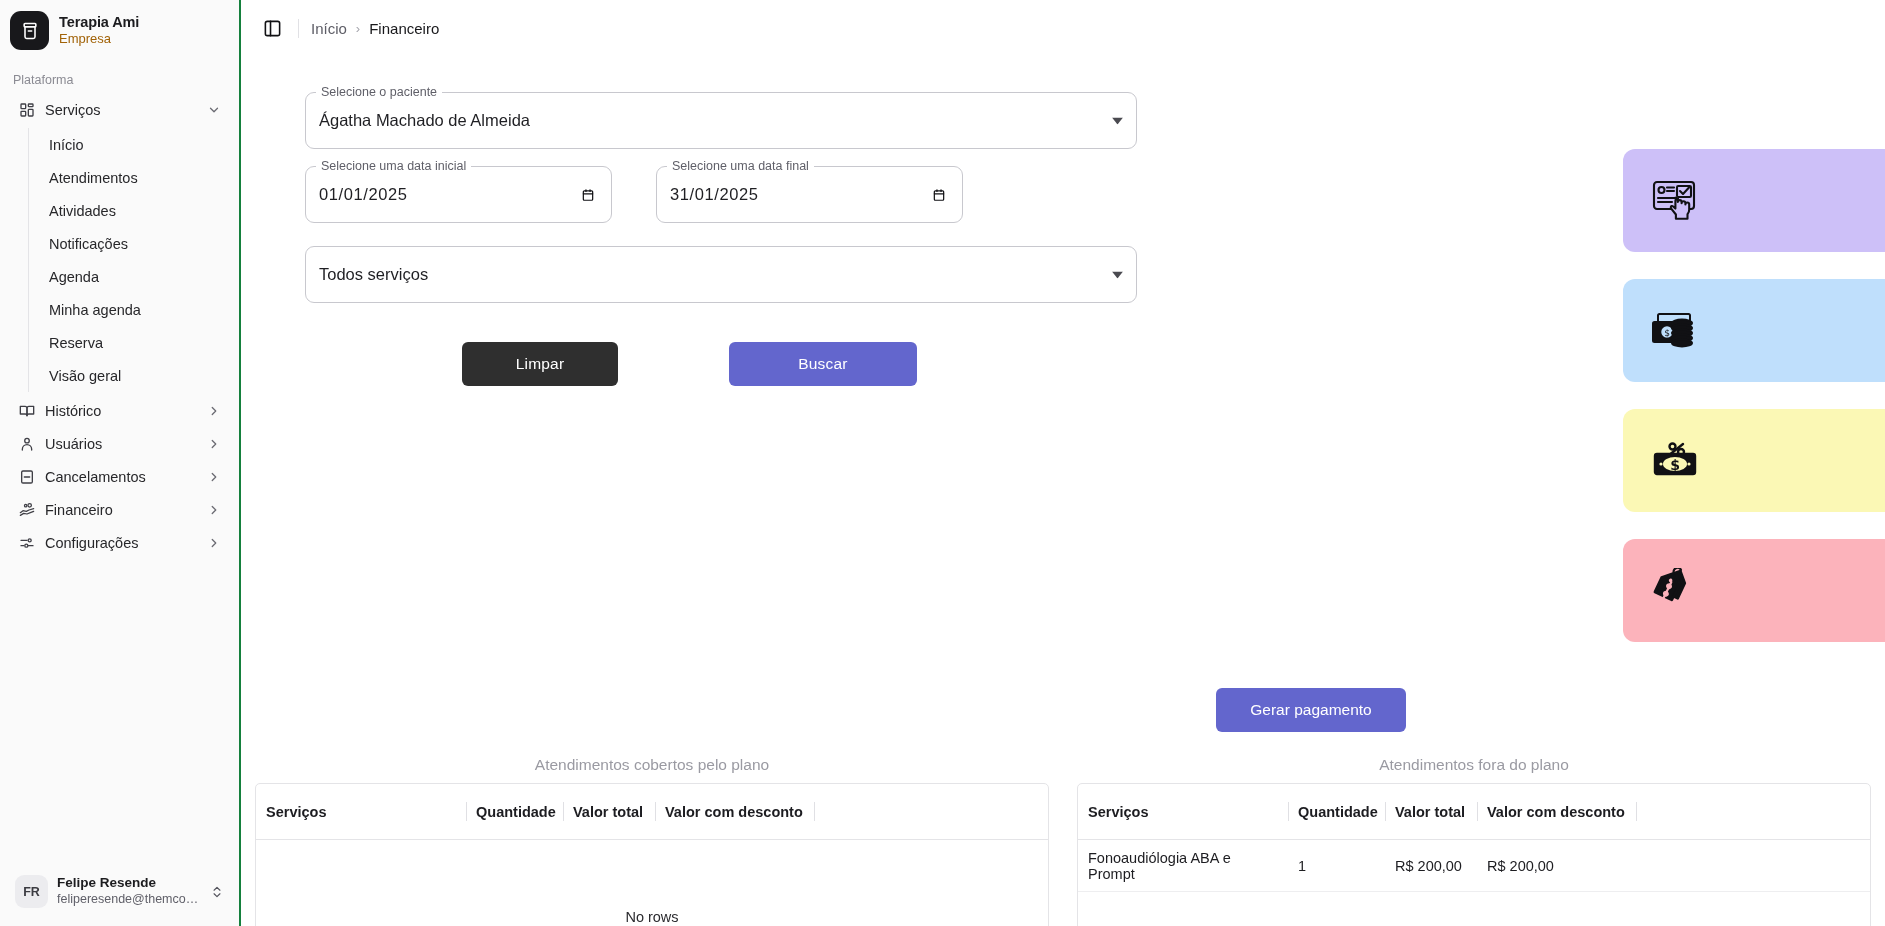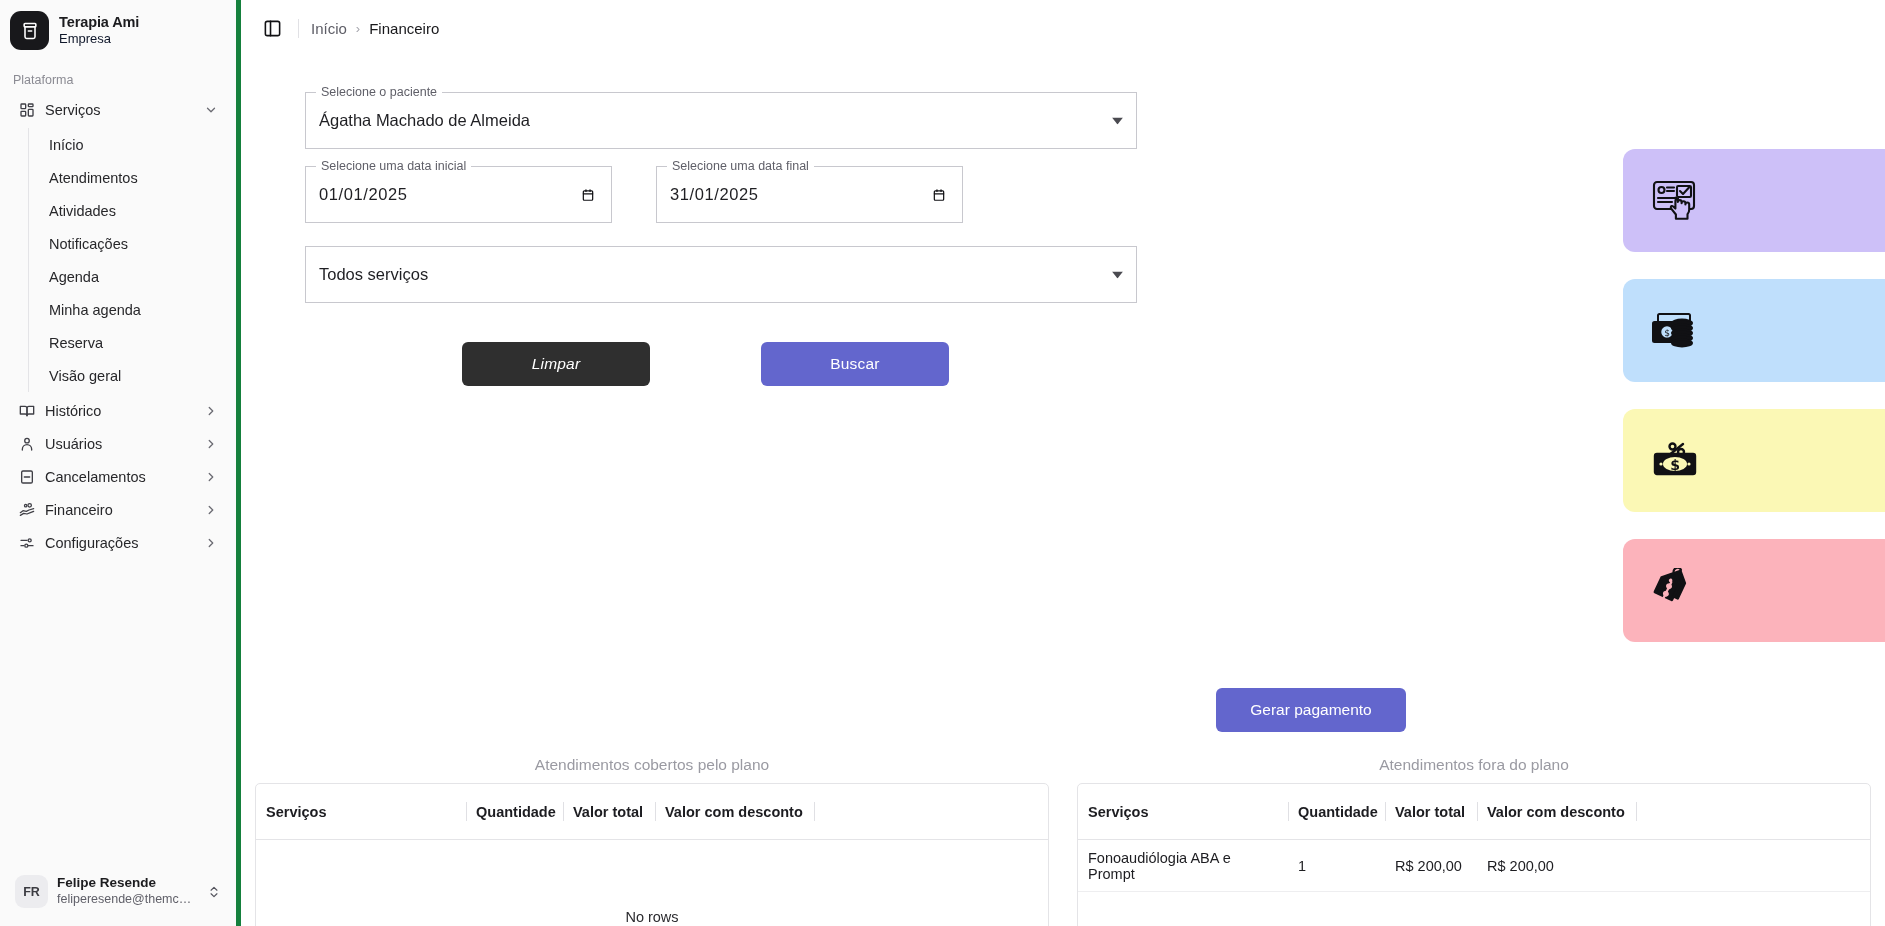--- a/index.html
+++ b/index.html
@@ -10,39 +10,39 @@
     background: #ffffff;
     overflow: hidden;
     -webkit-font-smoothing: antialiased;
   }
   .app { display: flex; width: 1885px; height: 926px; }
 
   
   .sidebar {
     width: 241px; height: 926px;
     background: #fafafa;
-    border-right: 5px solid #15803d;
+    border-right: 2px solid #15803d;
     display: flex; flex-direction: column;
     flex: 0 0 241px;
     position: relative;
     justify-content: space-between;
   }
   .brand {
     display: flex; align-items: center; gap: 10px;
     padding: 11px 12px 11px 10px;
   }
   .brand-logo {
     width: 39px; height: 39px; border-radius: 11px;
     background: #18181b;
     display: flex; align-items: center; justify-content: center;
     flex: 0 0 39px;
   }
   .brand-text { display: flex; flex-direction: column; line-height: 1.18; }
   .brand-name { font-size: 14.5px; font-weight: 700; color: #1c1c1f; letter-spacing: -0.1px;}
-  .brand-sub { font-size: 13px; color: #0f172a; }
+  .brand-sub { font-size: 13px; color: #a16207; }
 
   .nav-group-label {
     font-size: 12.5px; color: #8b8b93;
     padding: 12px 0 6px 13px;
   }
   .nav { padding: 0 10px; }
   .nav-item {
     display: flex; align-items: center; gap: 10px;
     height: 33px; padding: 0 8px; border-radius: 7px;
     font-size: 14.5px; color: #27272a; cursor: pointer;
@@ -95,21 +95,21 @@
   .crumbs { display: flex; align-items: center; gap: 9px; font-size: 15px; }
   .crumb-muted { color: #5d5d66; cursor: pointer; }
   .crumb-sep { color: #a5a5ad; font-size: 13px; }
   .crumb-active { color: #18181b; }
 
   .content { position: relative; height: 870px; }
 
   
   .form-col { position: absolute; left: 64px; top: 36px; width: 832px; }
   .field {
-    position: relative; border: 1px solid #c8c8ce; border-radius: 0;
+    position: relative; border: 1px solid #c8c8ce; border-radius: 9px;
     height: 57px; display: flex; align-items: center; padding: 0 13px;
     background: #fff;
   }
   .field-label {
     position: absolute; top: -8px; left: 10px; padding: 0 5px;
     background: #fff; font-size: 12.5px; color: #5f5f68;
   }
   .field-value { font-size: 16.5px; color: #1f1f23; }
   .field .caret {
     position: absolute; right: 13px; top: 50%; transform: translateY(-50%);
@@ -130,21 +130,21 @@
   .cal-ico { position: absolute; right: 16px; top: 50%; transform: translateY(-50%); cursor: pointer;}
 
   .svc-field { margin-top: 23px; }
   .checkrow2 { margin: 20px 0 0 18px; }
 
   .btnrow { display: flex; gap: 111px; margin: 39px 0 0 157px; }
   .btn {
     height: 44px; border: none; border-radius: 6px; cursor: pointer;
     font-size: 15.5px; color: #fff; letter-spacing: .2px;
   }
-  .btn-dark { background: #2f2f2f; width: 188px; font-style: italic; }
+  .btn-dark { background: #2f2f2f; width: 156px; }
   .btn-primary { background: #6366cd; width: 188px; }
 
   .gerar-wrap { position: absolute; left: 975px; top: 632px; }
   .btn-gerar {
     background: #6366cd; color: #fff; border: none; border-radius: 6px;
     height: 44px; width: 190px; font-size: 15.5px; cursor: pointer;
   }
 
   
   .cards { position: absolute; left: 1382px; top: 93px; width: 417px; }

